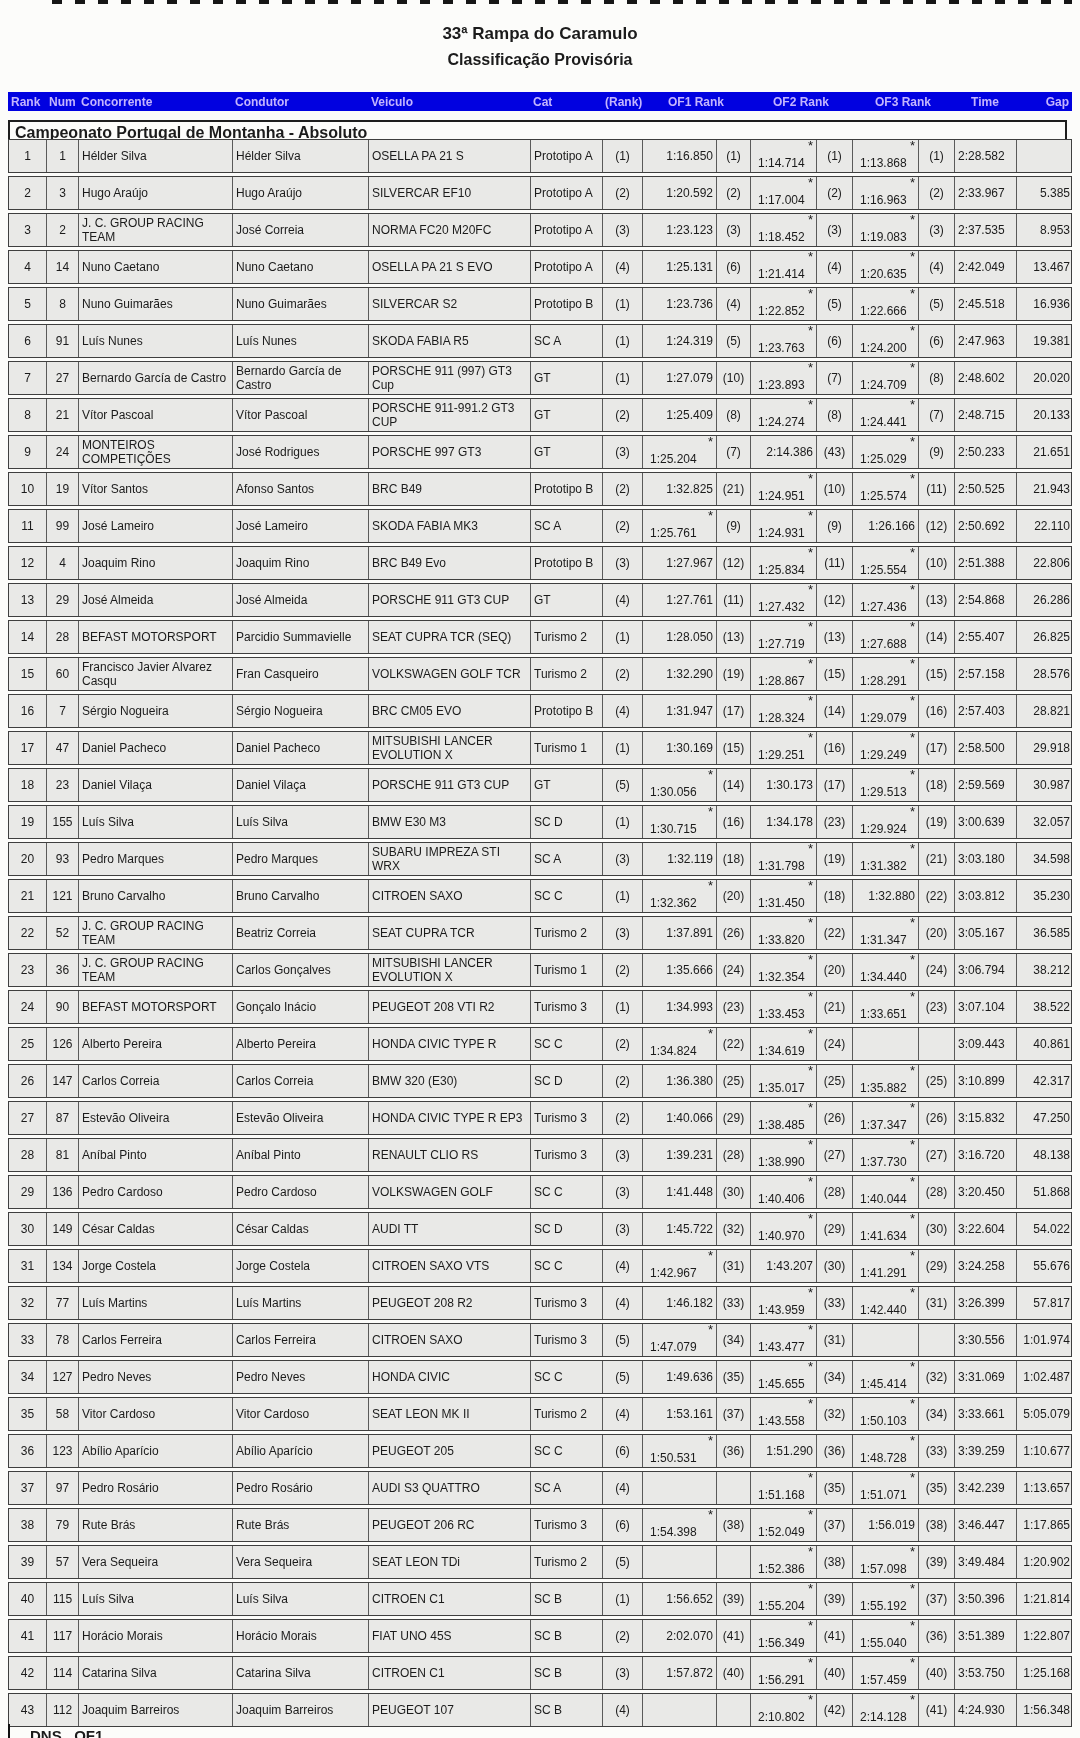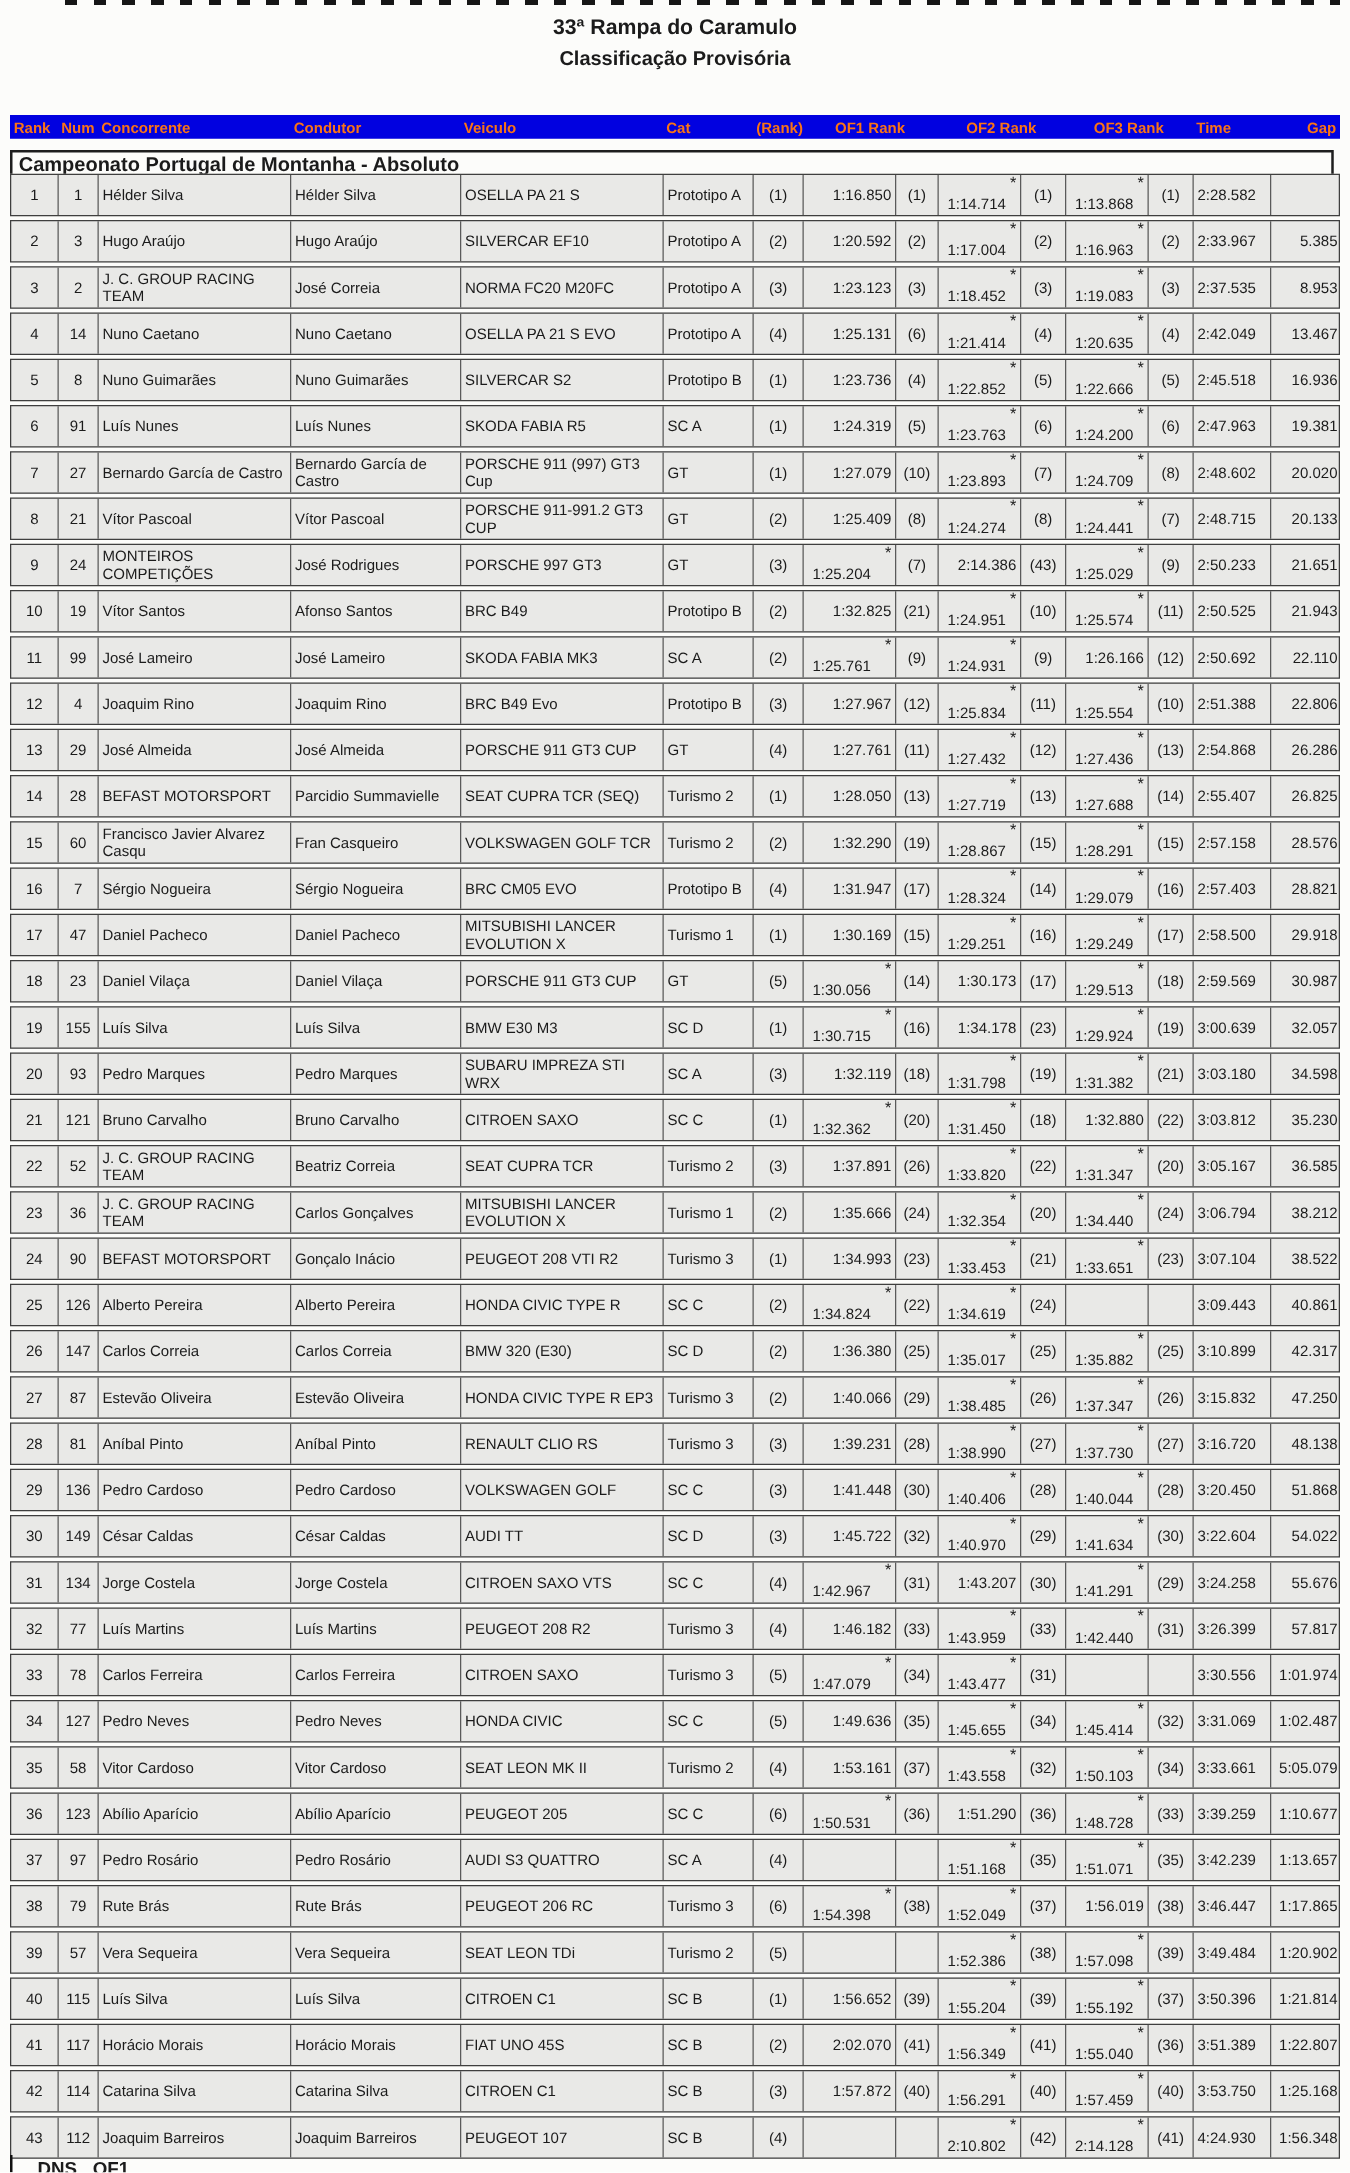--- a/index.html
+++ b/index.html
@@ -4,37 +4,37 @@
 <style>
   html,body { margin:0; padding:0; background:#ffffff; }
   .page {
     position:relative; width:1080px; height:1738px; overflow:hidden;
     background:#FCFCFA; font-family:"Liberation Sans", sans-serif; color:#1b1b1b;
   }
   .dashes {
     position:absolute; top:0; left:52px; right:8px; height:4px;
     background:repeating-linear-gradient(90deg,#161616 0 10px, transparent 10px 23px);
   }
-  .titles { position:absolute; top:12px; left:0; width:100%; text-align:center; }
+  .titles { position:absolute; top:24px; left:0; width:100%; text-align:center; }
   .t1 { font-size:17px; font-weight:bold; margin-bottom:7px; }
   .t2 { font-size:16px; font-weight:bold; margin-bottom:8px; }
   .t3 { font-size:16px; font-weight:bold; }
 
   .grid {
     display:grid;
     grid-template-columns:38px 32px 154px 136px 162px 72px 40px 74px 34px 66px 36px 66px 36px 62px 56px;
   }
   .thead {
     position:absolute; top:92px; left:8px; width:1064px; height:19px;
-    background:#0101E0; color:#f97316; font-weight:bold; font-size:12px;
+    background:#0101E0; color:#c4b5fd; font-weight:bold; font-size:12px;
     align-items:center;
   }
   .thead .h { padding:0 3px; white-space:nowrap; }
   .thead .span2 { grid-column:span 2; text-align:center; }
-  .thead .ctr { text-align:left; }
+  .thead .ctr { text-align:center; }
   .thead .rgt { text-align:right; }
 
   .section {
     position:absolute; top:120px; left:8px; width:1050px; height:19px;
     border:2px solid #1e1e1e; background:#FCFCFA;
     font-size:16px; font-weight:bold; padding:1px 0 2px 5px; line-height:19px;
   }
 
   .rows { position:absolute; top:139px; left:8px; width:1064px; }
   .row {

